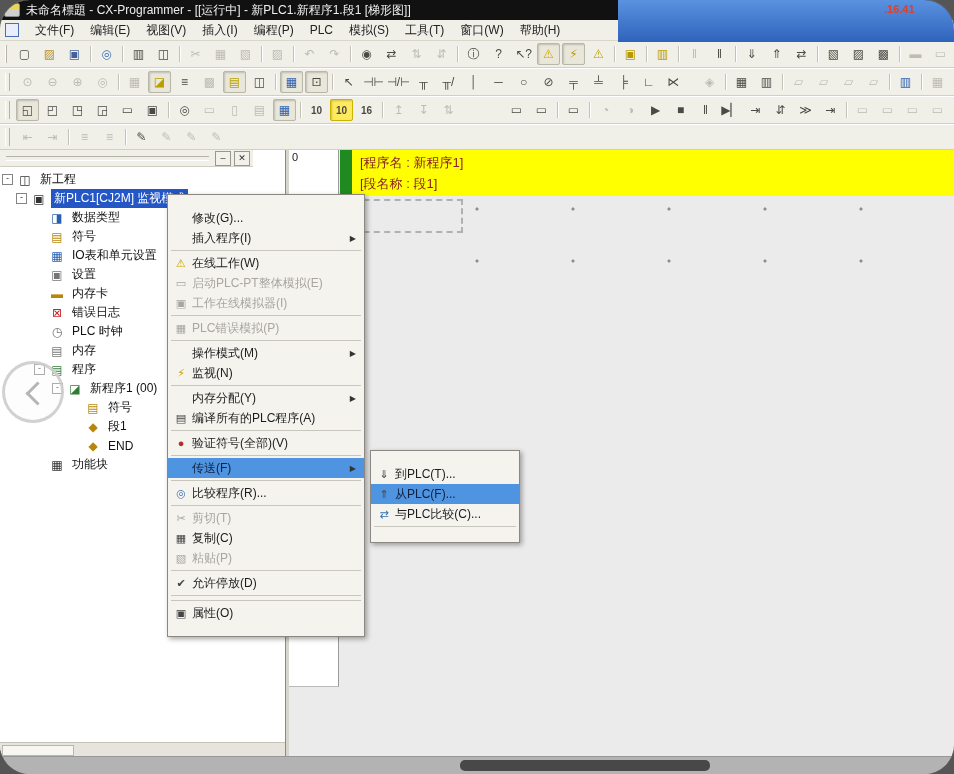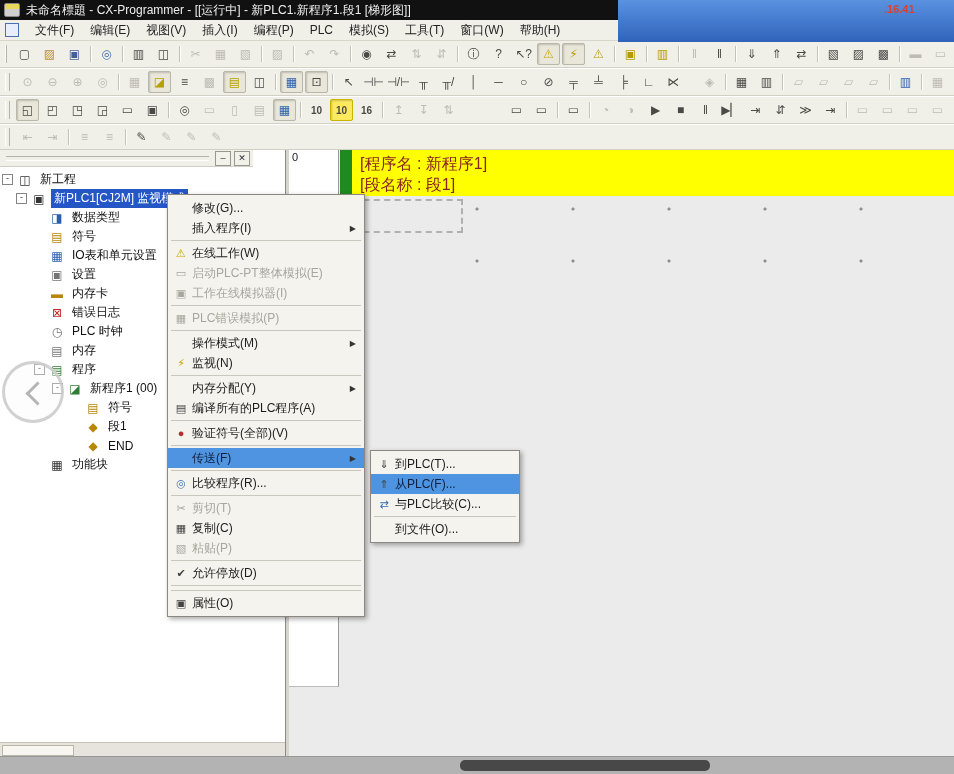--- a/index.html
+++ b/index.html
@@ -1,18 +1,18 @@
 <!DOCTYPE html>
 <html><head>
 <meta charset="utf-8">
 <style>
   html,body{margin:0;padding:0;background:#555;}
   #screen{position:relative;width:954px;height:774px;overflow:hidden;
     background:#ebebeb;font-family:"Liberation Sans","DejaVu Sans",sans-serif;
-    outline:1px solid #666;}
+    outline:1px solid #666;border-radius:30px;}
   
   #titlebar{position:absolute;left:0;top:0;width:954px;height:20px;background:#111;
     display:flex;align-items:center;color:#efefef;font-size:12px;z-index:2;}
   #app-icon{width:14px;height:12px;margin:0 6px 0 4px;background:linear-gradient(#e8d75a 40%,#cfcfcf 40%);
     border:1px solid #888;border-radius:2px;}
   #blueband{position:absolute;left:618px;top:0;width:336px;height:42px;z-index:3;
     background:linear-gradient(#5a92e0,#2f63bb);}
   #menubar{position:absolute;left:0;top:20px;width:954px;height:20px;background:#f0efe8;
     border-bottom:1px solid #d8d5cb;display:flex;align-items:center;font-size:12px;color:#222;z-index:2;}
   #mdi-icon{width:12px;height:12px;margin:0 8px 0 5px;border:1px solid #4a6fae;background:#e8eefc;}
@@ -68,31 +68,31 @@
     border-top:1px solid #c6c4ba;}
   #tree-hthumb{position:absolute;left:2px;top:2px;width:70px;height:9px;background:#f7f6f1;border:1px solid #b9b6aa;}
   #splitter{position:absolute;left:286px;top:150px;width:3px;height:606px;background:#d8d6cc;z-index:1;}
   
   #editor{position:absolute;left:289px;top:150px;width:665px;height:606px;background:#ebebeb;z-index:0;}
   #rung-margin{position:absolute;left:0;top:0;width:50px;height:537px;background:#fff;
     border-right:1px solid #9a9a9a;border-bottom:1px solid #bbb;box-sizing:border-box;
     font-size:11px;color:#222;padding:1px 0 0 3px;}
   #hdr-green{position:absolute;left:51px;top:0;width:12px;height:46px;}
   #hdr-yellow{position:absolute;left:63px;top:0;width:602px;height:46px;}
-  #hdr-yellow div{position:absolute;left:8px;font-size:16px;color:#8b2323;white-space:nowrap;}
+  #hdr-yellow div{position:absolute;left:8px;font-size:13px;color:#8b2323;white-space:nowrap;}
   #hdr-line1{top:4px;} #hdr-line2{top:25px;}
   #cell-cursor{position:absolute;left:64px;top:49px;width:106px;height:30px;border:2px dashed #b0b0b0;}
   #rung-pointer{position:absolute;left:60px;top:70px;font-size:9px;color:#111;}
   .dotrow{position:absolute;left:140px;width:520px;height:4px;
     background-image:radial-gradient(circle,#8d8d8d 1.3px,rgba(0,0,0,0) 1.8px);
     background-size:96px 4px;background-repeat:repeat-x;}
   #dotrow1{top:57px;} #dotrow2{top:109px;}
   
   .menu{position:absolute;background:#f4f3ee;border:1px solid #8a8880;box-shadow:2px 2px 5px rgba(0,0,0,.35);
-    padding:3px 0;font-size:12px;color:#1c1c1c;box-sizing:border-box;}
+    padding:13px 0;font-size:12px;color:#1c1c1c;box-sizing:border-box;}
   #context-menu{left:167px;top:194px;width:198px;z-index:30;}
   #transfer-submenu{left:370px;top:450px;width:150px;z-index:35;}
   .mi{display:flex;align-items:center;height:20px;padding-left:2px;}
   .mic{display:inline-block;width:22px;text-align:center;font-size:11px;color:#444;flex:none;}
   .mil{white-space:nowrap;}
   .mia{margin-left:auto;padding-right:8px;font-size:8px;color:#333;}
   .mi.sep{height:5px;position:relative;}
   .mi.sep::after{content:"";position:absolute;left:3px;right:3px;top:2px;border-top:1px solid #c8c6bd;}
   .mi.hl{background:#4f94e0;}
   .mi.hl .mil{color:#10203e;}
@@ -916,25 +916,20 @@
         <span class="mil">与PLC比较(C)...</span>
         <span class="mia"></span>
       </div>
 
       <div class="mi sep">
         <span class="mic"></span>
         <span class="mil"></span>
         <span class="mia"></span>
       </div>
 
-      <div class="mi">
-        <span class="mic"></span>
-        <span class="mil">到文件(O)...</span>
-        <span class="mia"></span>
-      </div>
 
     </div>
 
   <div id="back-circle">
     <span id="back-chevron"></span>
   </div>
 
   <div id="bottom-scrollbar">
     <div id="bottom-thumb"></div>
   </div>

